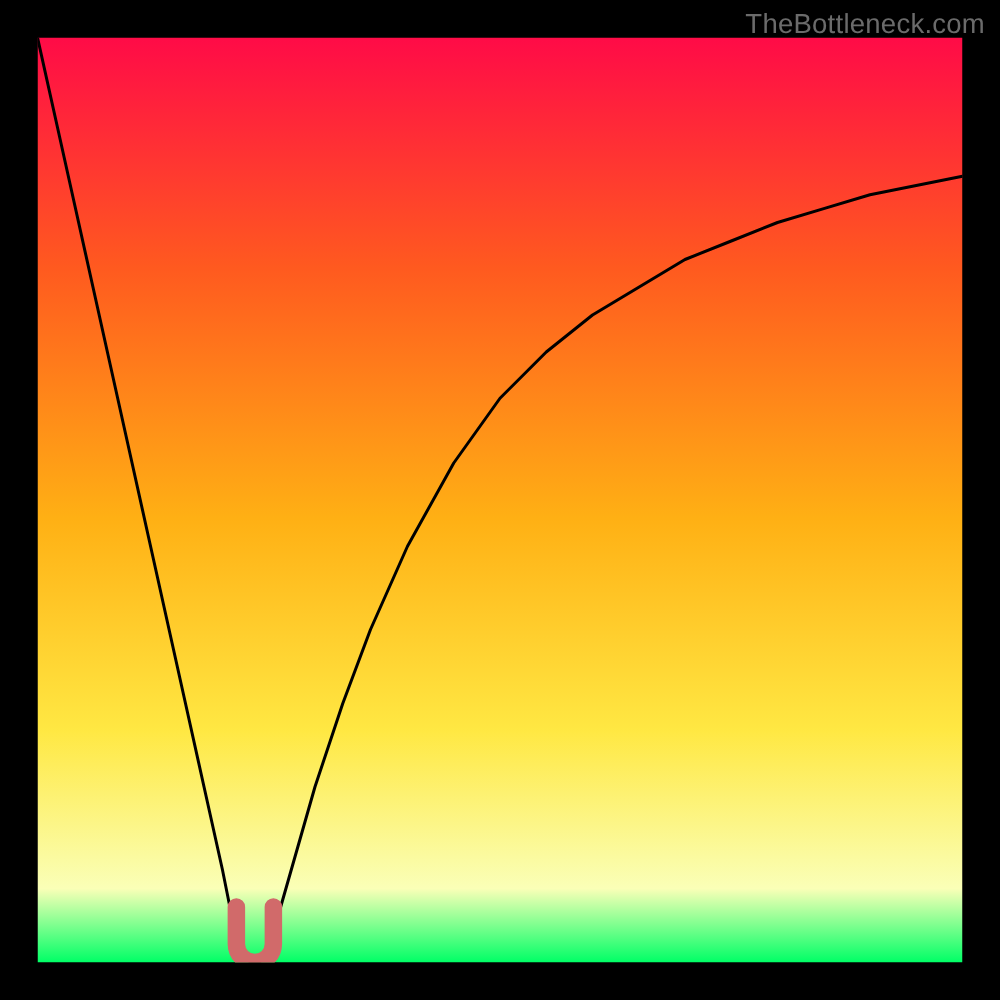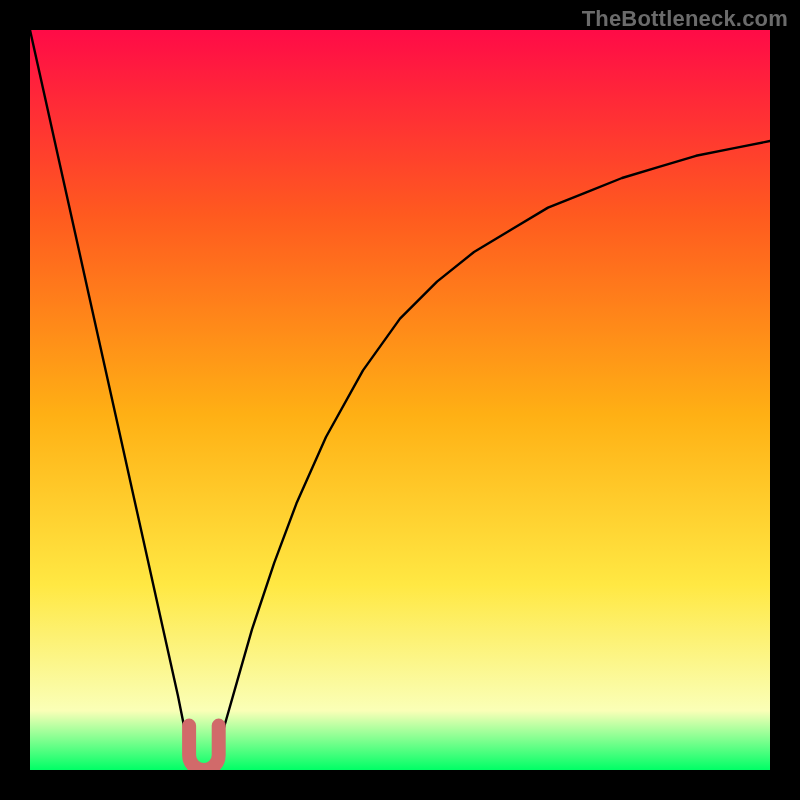--- a/index.html
+++ b/index.html
@@ -29,21 +29,21 @@
   .plot svg {
     display: block;
     width: 740px;
     height: 740px;
   }
   .watermark {
     position: absolute;
     top: 6px;
     right: 12px;
     font-size: 22px;
-    font-weight: 700;
+    font-weight: 400;
     color: #6b6b6b;
     letter-spacing: 0.2px;
     user-select: none;
   }
 </style>
 </head>
 <body>
 
 <div class="frame">
   <div class="plot">

